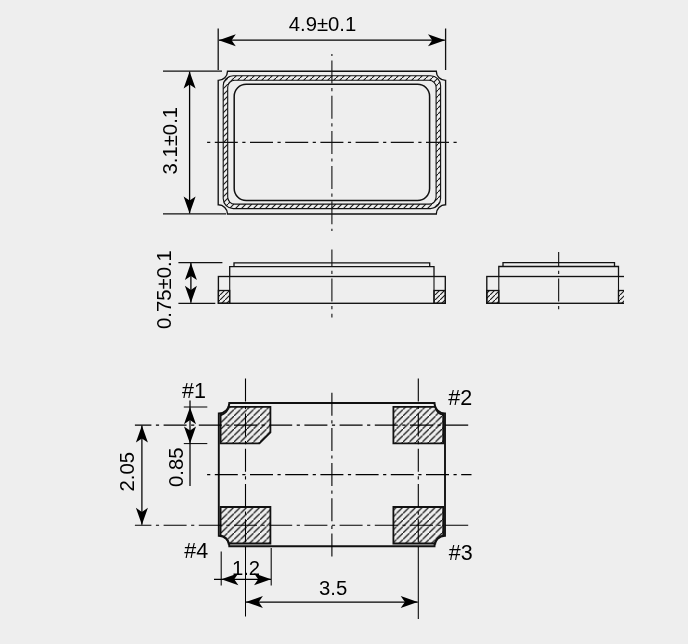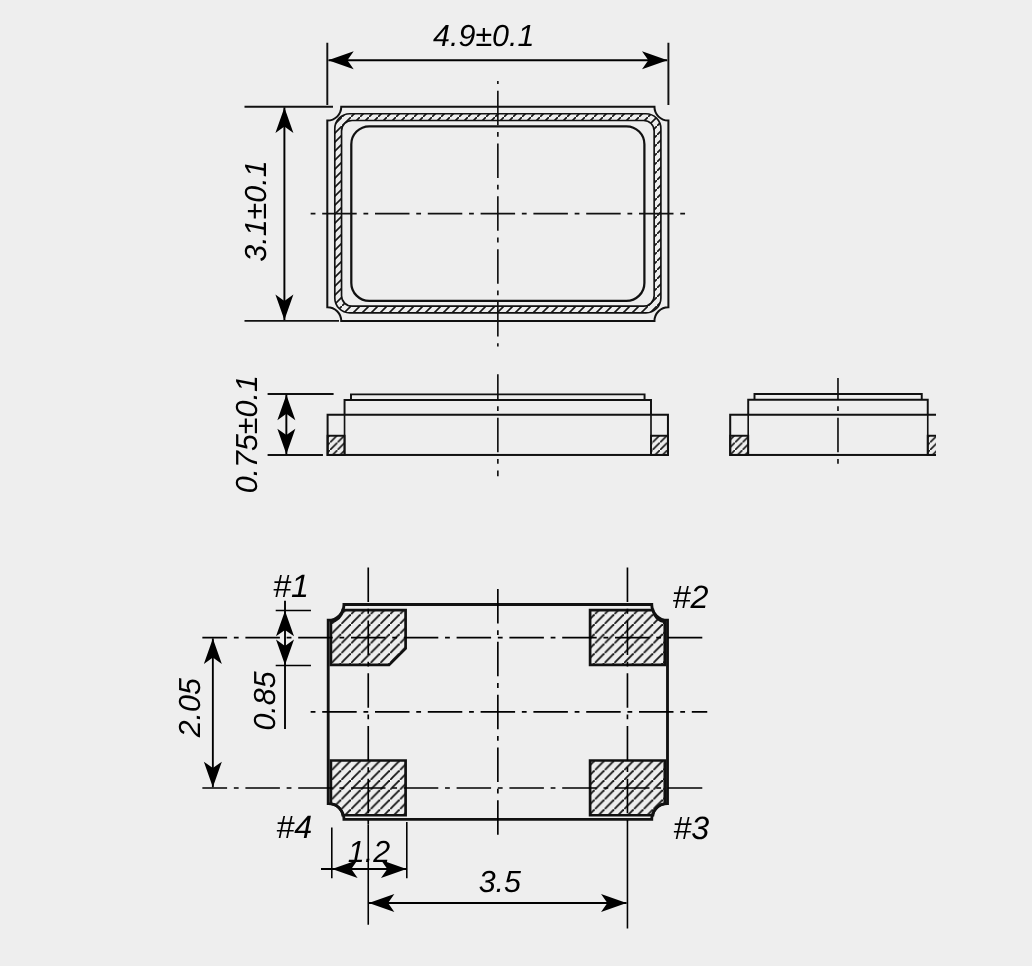--- a/index.html
+++ b/index.html
@@ -1,16 +1,16 @@
 <!DOCTYPE html>
 <html><head>
 <meta charset="utf-8">
 <style>
   html,body{margin:0;padding:0;background:#eeeeee;}
-  #page{position:relative;width:624px;height:644px;background:#ef4444;overflow:hidden;font-style:italic;}
+  #page{position:relative;width:624px;height:644px;background:#ef4444;overflow:hidden;}
   svg{position:absolute;left:0;top:0;}
   text{font-family:"Liberation Sans",sans-serif;fill:#000;}
 </style>
 </head>
 <body>
 <div id="page">
 <svg width="688" height="644" viewBox="0 0 688 644">
 <defs>
   <pattern id="hband" width="6" height="6" patternUnits="userSpaceOnUse">
     <path d="M-1,7 L7,-1" stroke="#161616" stroke-width="1.1" fill="none"></path>

